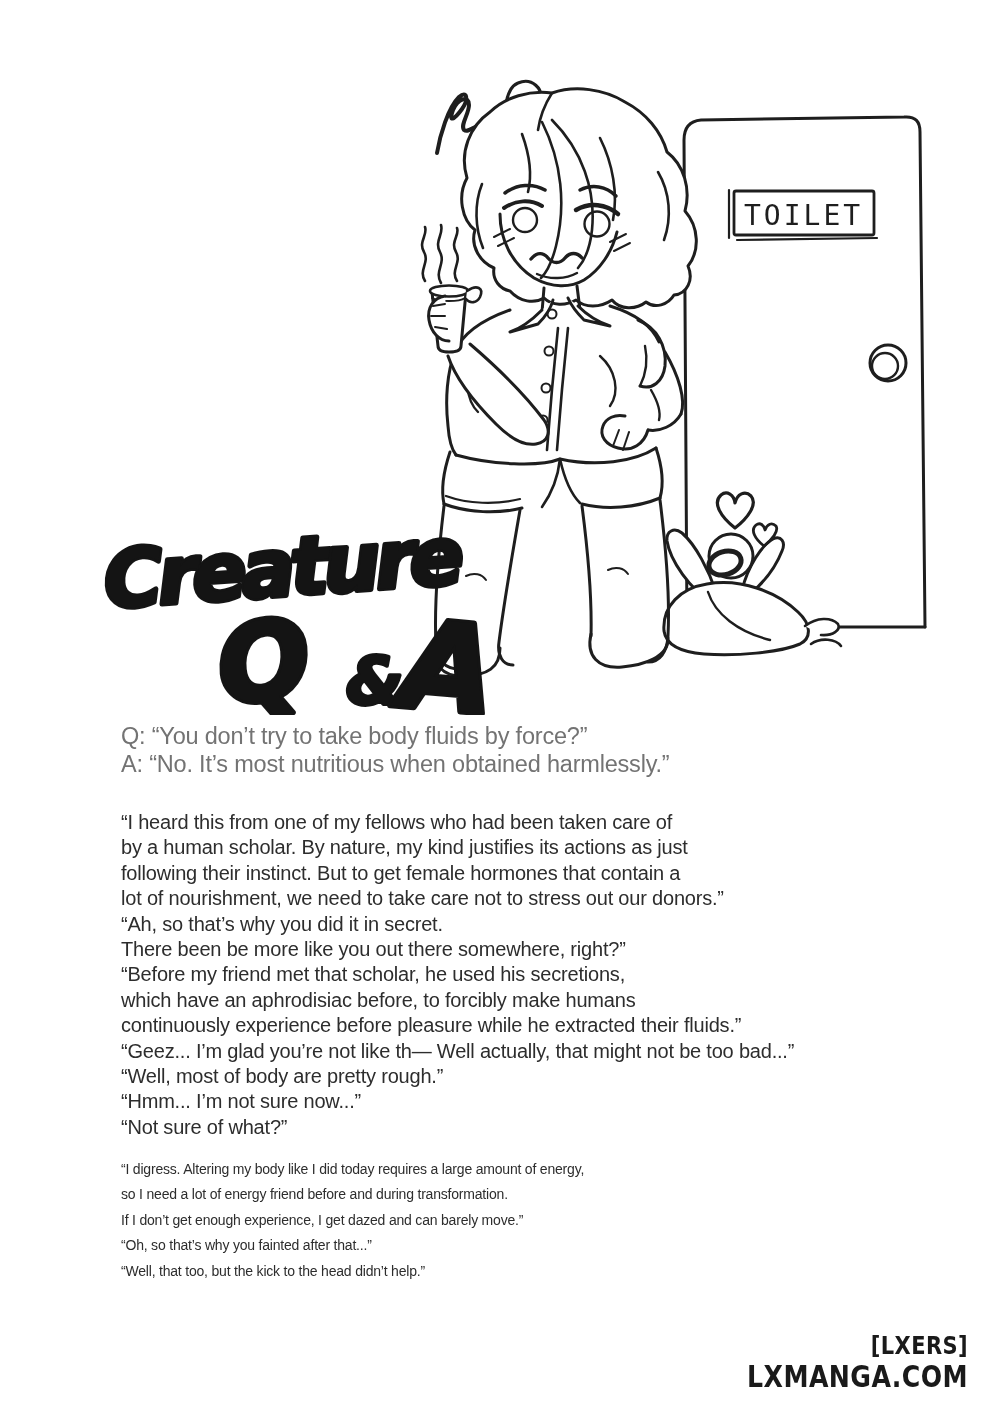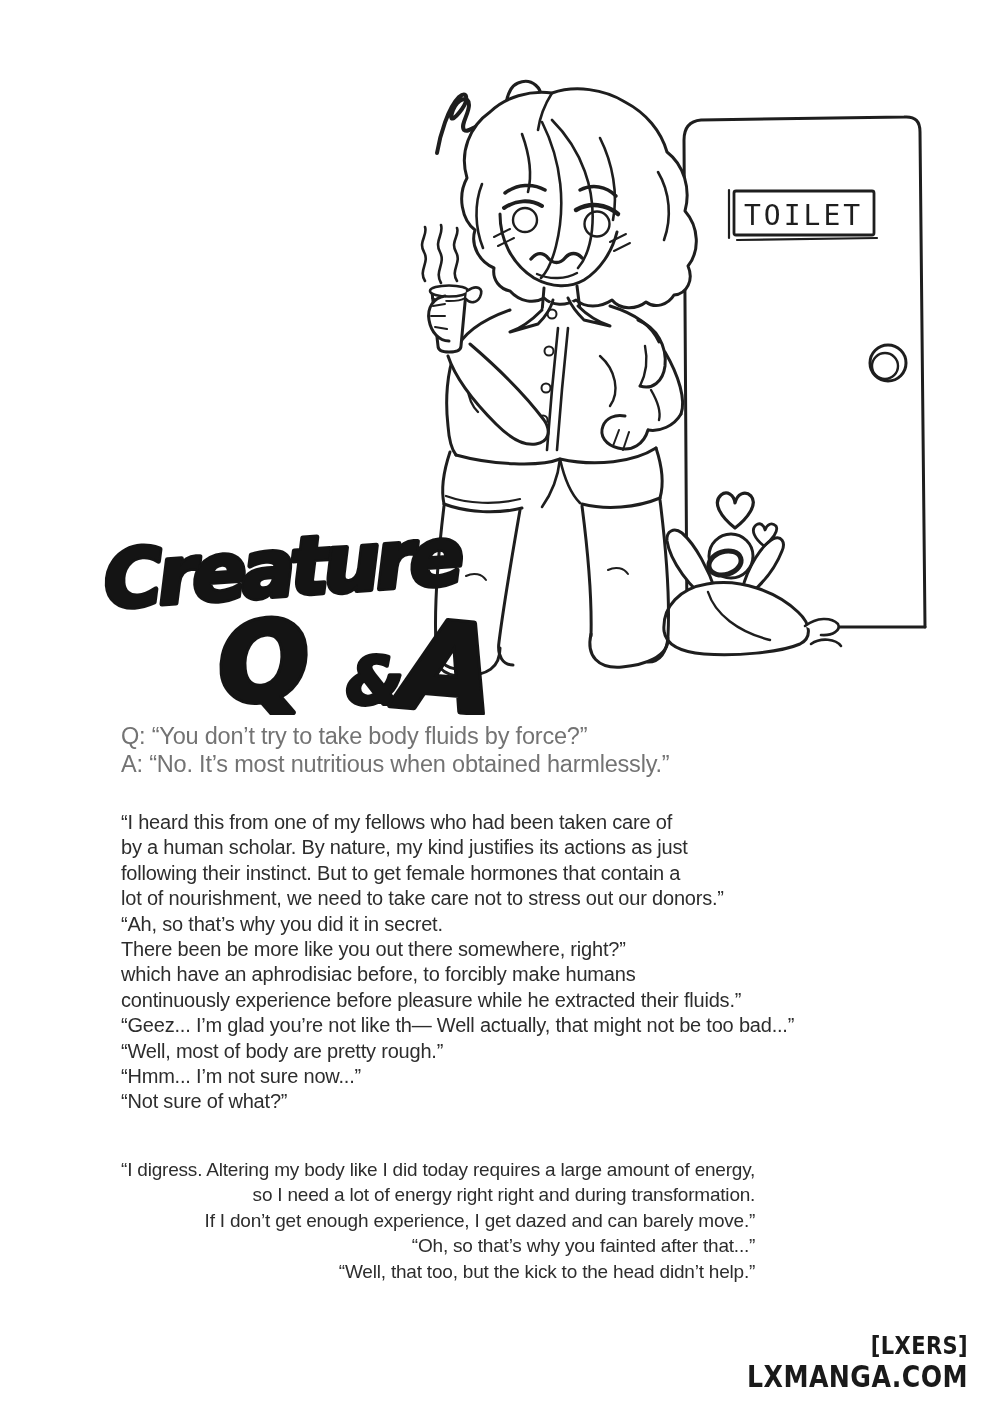--- a/index.html
+++ b/index.html
@@ -4,21 +4,21 @@
 <style>
   html,body { margin:0; padding:0; background:#ffffff; }
   .page {
     position:relative; width:1000px; height:1412px; background:#ffffff;
     overflow:hidden; font-family:"Liberation Sans", sans-serif;
   }
   .illustration-svg { position:absolute; left:0; top:0; width:1000px; height:715px; }
   .textblock { position:absolute; color:#2d2d2d; white-space:nowrap; letter-spacing:-0.2px; }
   .qa-header { left:121px; top:722px; font-size:23.5px; line-height:28px; color:#737373; }
   .para-1 { left:121px; top:810px; font-size:20px; line-height:25.4px; }
-  .para-2 { left:121px; top:1157px; font-size:19px; line-height:25.4px;text-align:right; }
+  .para-2 { left:121px; top:1157px; font-size:14px; line-height:25.4px; }
   .watermark {
     position:absolute; right:32px; top:1332px; text-align:right;
     font-family:"DejaVu Sans", sans-serif; font-weight:bold; color:#1a1a1a; line-height:1.12;
   }
   .wm-group { font-size:25px; transform:scaleX(0.84); transform-origin:100% 50%; letter-spacing:0.5px; }
   .wm-site  { font-size:30px; transform:scaleX(0.84); transform-origin:100% 50%; letter-spacing:0.5px; }
 </style>
 </head>
 <body>
 
@@ -167,31 +167,32 @@
       <div>A: “No. It’s most nutritious when obtained harmlessly.”</div>
     </div>
 
   <div class="textblock para-1">
       <div>“I heard this from one of my fellows who had been taken care of</div>
       <div>by a human scholar. By nature, my kind justifies its actions as just</div>
       <div>following their instinct. But to get female hormones that contain a</div>
       <div>lot of nourishment, we need to take care not to stress out our donors.”</div>
       <div>“Ah, so that’s why you did it in secret.</div>
       <div>There been be more like you out there somewhere, right?”</div>
+      <div>“Before my friend met that scholar, he used his secretions,</div>
       <div>which have an aphrodisiac before, to forcibly make humans</div>
       <div>continuously experience before pleasure while he extracted their fluids.”</div>
       <div>“Geez... I’m glad you’re not like th— Well actually, that might not be too bad...”</div>
       <div>“Well, most of body are pretty rough.”</div>
       <div>“Hmm... I’m not sure now...”</div>
       <div>“Not sure of what?”</div>
     </div>
 
   <div class="textblock para-2">
       <div>“I digress. Altering my body like I did today requires a large amount of energy,</div>
-      <div>so I need a lot of energy right right and during transformation.</div>
+      <div>so I need a lot of energy friend before and during transformation.</div>
       <div>If I don’t get enough experience, I get dazed and can barely move.”</div>
       <div>“Oh, so that’s why you fainted after that...”</div>
       <div>“Well, that too, but the kick to the head didn’t help.”</div>
     </div>
 
   <div class="watermark">
     <div class="wm-group">[LXERS]</div>
     <div class="wm-site">LXMANGA.COM</div>
   </div>
 

